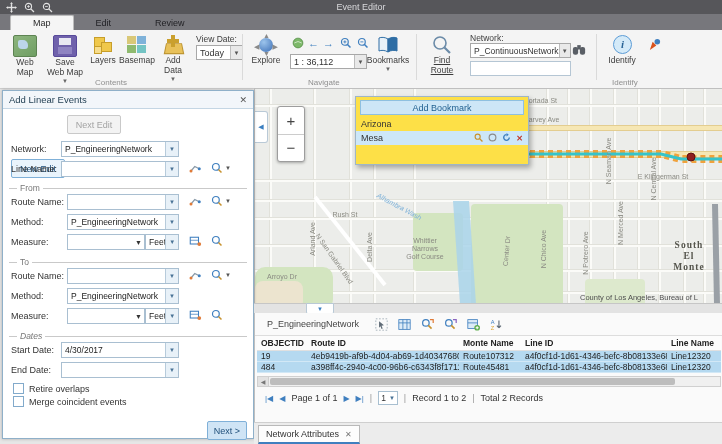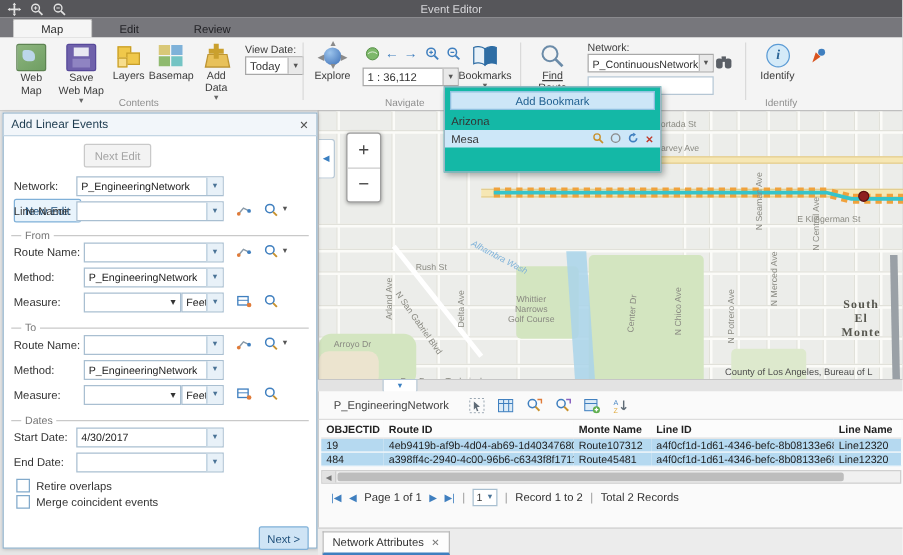--- a/index.html
+++ b/index.html
@@ -49,21 +49,21 @@
   .park{position:absolute;background:#d3e5c0;border-radius:4px;}
   .mlabel{position:absolute;font-size:7px;color:#8a8a82;white-space:pre-line;text-align:center;line-height:1.15;}
   .mlabel.water{color:#7fb2d9;font-style:italic;}
   .mlabel.place{font-family:"Liberation Serif",serif;font-size:9.5px;color:#55554d;letter-spacing:1px;font-weight:bold;}
   .mlabel.attribution{font-size:7.5px;color:#4f4f4f;white-space:nowrap;}
   .zoomctl{position:absolute;left:22px;top:17px;width:26px;height:54px;background:#fff;border:1px solid #9d9d9d;border-radius:3px;box-shadow:0 1px 3px rgba(0,0,0,.3);display:flex;flex-direction:column;}
   .zoomctl div{flex:1;display:flex;align-items:center;justify-content:center;font-size:15px;color:#444;}
   .zoomctl div:first-child{border-bottom:1px solid #ccc;}
   .collapse-left{position:absolute;left:0;top:22px;width:12px;height:30px;background:#fff;border:1px solid #b9c9d6;border-left:none;border-radius:0 3px 3px 0;display:flex;align-items:center;justify-content:center;color:#3a7fc1;font-size:7px;}
   
-  .bkdrop{position:absolute;left:355px;top:69px;width:172px;height:67px;background:#14b8a6;border:1px solid #9fb6c6;box-shadow:2px 3px 5px rgba(0,0,0,.3);z-index:40;}
+  .bkdrop{position:absolute;left:355px;top:96px;width:172px;height:67px;background:#fde047;border:1px solid #9fb6c6;box-shadow:2px 3px 5px rgba(0,0,0,.3);z-index:40;}
   .bk-add{margin:3px 4px 2px 4px;height:13px;background:#cde6f7;border:1px solid #8fc0e0;color:#1f5f8f;font-size:9px;display:flex;align-items:center;justify-content:center;}
   .bk-item{height:14px;display:flex;align-items:center;padding:0 5px;font-size:9px;color:#333;}
   .bk-item.selected{background:#cde7f8;}
   .bk-icons{margin-left:auto;display:flex;gap:5px;align-items:center;}
   
   .hdivider{position:absolute;left:254px;top:303px;width:468px;height:10px;background:#e3e3e3;border-top:1px solid #c6c6c6;}
   .collapse-down{position:absolute;left:52px;top:-1px;width:26px;height:10px;background:#fff;border:1px solid #b9c9d6;border-radius:0 0 3px 3px;display:flex;align-items:center;justify-content:center;color:#3a7fc1;font-size:6px;}
   
   .tablearea{position:absolute;left:254px;top:313px;width:468px;height:131px;background:#fafafa;border-left:1px solid #bfbfbf;}
   .atoolbar{height:22px;display:flex;align-items:center;gap:10px;padding-left:12px;border-bottom:1px solid #ddd;}
@@ -491,21 +491,21 @@
           <circle cx="13" cy="12" r="2.5" fill="#e07b39"></circle>
         </svg>
       </span>
     <span class="iconbtn" style="left:206px;top:217px;">
         <svg width="12" height="12" viewBox="0 0 16 16">
           <circle cx="6.5" cy="6.5" r="4.5" fill="none" stroke="#3f7fbf" stroke-width="1.6"></circle>
           <line x1="10" y1="10" x2="14" y2="14" stroke="#c8922e" stroke-width="2"></line>
         </svg>
       </span>
 
-    <div class="gsep" style="top:240px;">
+    <div class="gsep" style="top:240px;font-style:italic;">
         <span>Dates</span>
       </div>
 
     <span class="flabel" style="left:8px;top:254px;">Start Date:</span>
     <div class="fsel" style="left:58px;top:251px;width:116px;">
       <span class="val">4/30/2017</span>
         <span class="arr">▼</span>
     </div>
     <span class="flabel" style="left:8px;top:274px;">End Date:</span>
     <div class="fsel" style="left:58px;top:271px;width:116px;">

